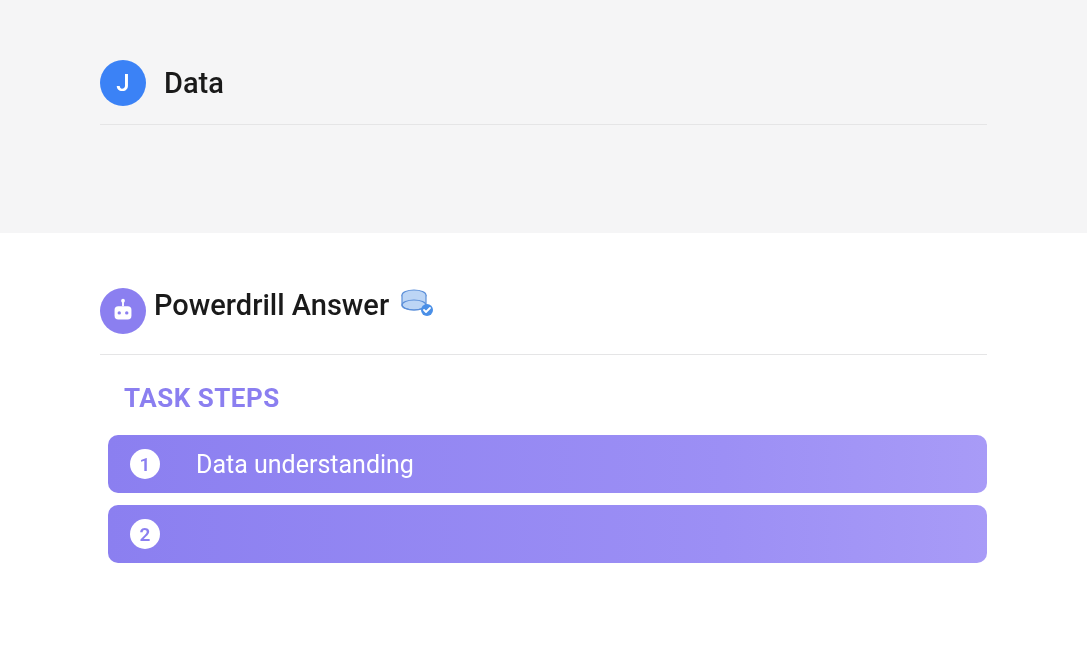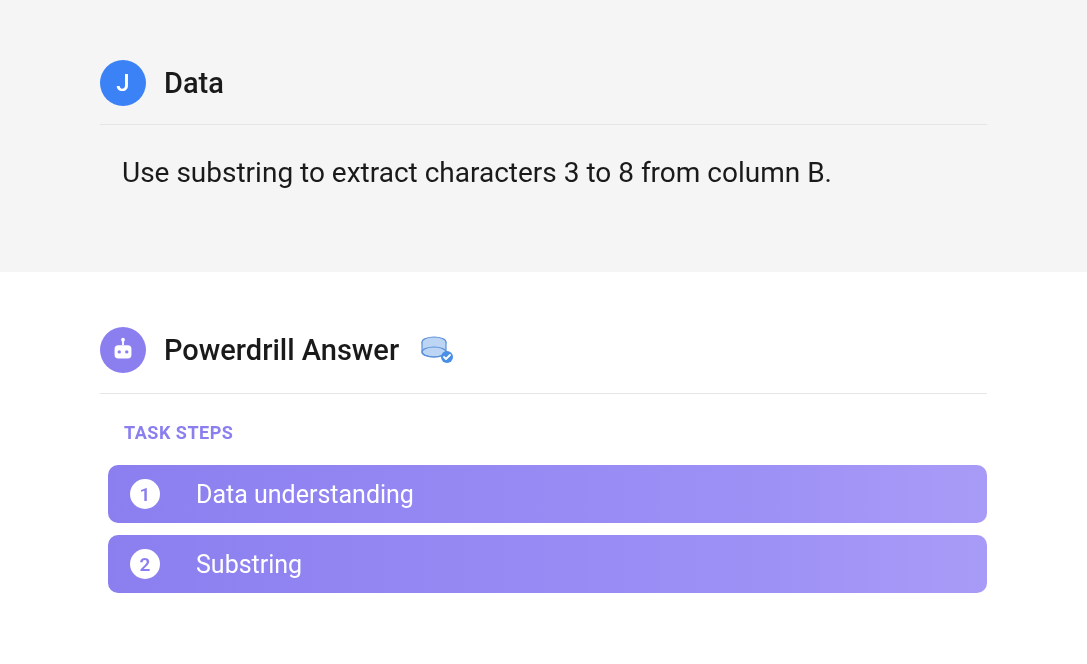--- a/index.html
+++ b/index.html
@@ -51,22 +51,22 @@
       color: #1a1a1a;
       padding-left: 22px;
       line-height: 1.4;
     }
     .answer-section {
       background: #ffffff;
       padding: 55px 100px 20px 100px;
     }
     .answer-header {
       display: flex;
-      align-items: center;
-      gap: 18px;
+      align-items: flex-start;
+      gap: 8px;
       margin-bottom: 20px;
     }
     .bot-avatar {
       width: 46px;
       height: 46px;
       border-radius: 50%;
       background: #8b7ff0;
       display: flex;
       align-items: center;
       justify-content: center;
@@ -84,21 +84,21 @@
     .db-icon {
       margin-left: 2px;
       display: flex;
       align-items: center;
     }
     .db-icon svg {
       width: 38px;
       height: 30px;
     }
     .task-steps-header {
-      font-size: 18px;
+      font-size: 26px;
       font-weight: 700;
       color: #8b7ff0;
       letter-spacing: 0.5px;
       margin: 28px 0 22px 24px;
     }
     .steps-list {
       display: flex;
       flex-direction: column;
       gap: 12px;
       padding-left: 8px;
@@ -136,21 +136,20 @@
 <body>
 
 <div class="user-section">
   <div class="user-header">
     <div class="avatar">
       <span>J</span>
     </div>
     <div class="user-name">Data</div>
   </div>
   <div class="divider"></div>
-  <div class="user-message">Use substring to extract characters 3 to 8 from column B.</div>
 </div>
 
 <div class="answer-section">
   <div class="answer-header">
     <div class="bot-avatar">
       <svg viewBox="0 0 32 32" fill="none">
         <rect x="7" y="11" width="18" height="14" rx="4" fill="#ffffff"></rect>
         <circle cx="12" cy="18" r="1.8" fill="#8b7ff0"></circle>
         <circle cx="20" cy="18" r="1.8" fill="#8b7ff0"></circle>
         <line x1="16" y1="6" x2="16" y2="11" stroke="#ffffff" stroke-width="2"></line>
@@ -170,16 +169,15 @@
   </div>
   <div class="divider"></div>
   <div class="task-steps-header">TASK STEPS</div>
   <div class="steps-list">
     <div class="step-item">
       <div class="step-number">1</div>
       <div class="step-label">Data understanding</div>
     </div>
     <div class="step-item">
       <div class="step-number">2</div>
-      <div class="step-label">Substring</div>
     </div>
   </div>
 </div>
 
 </body></html>

